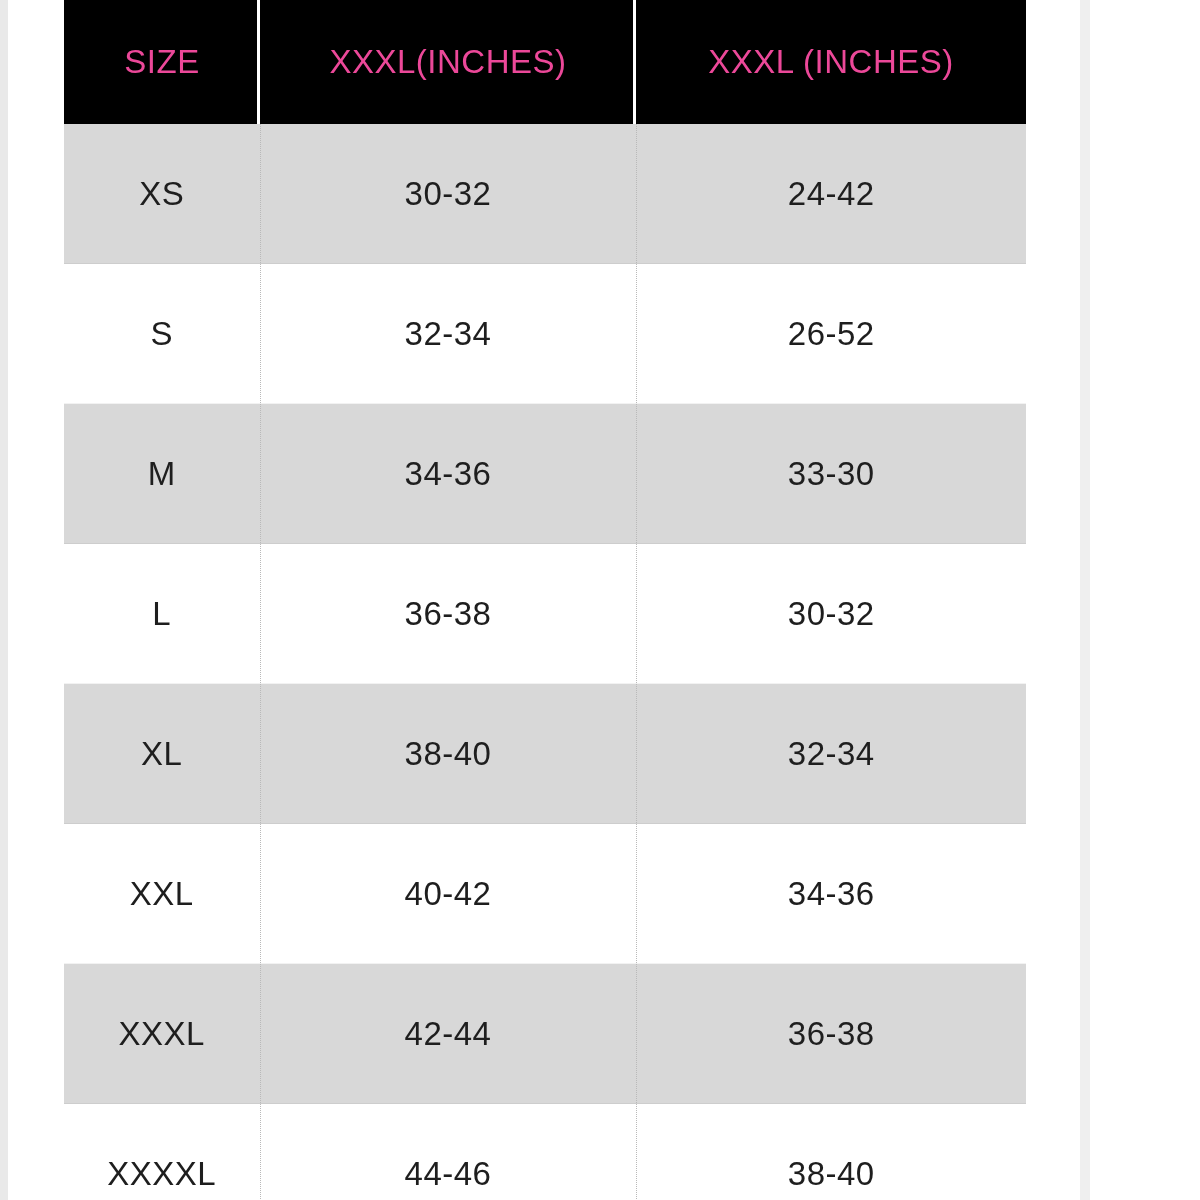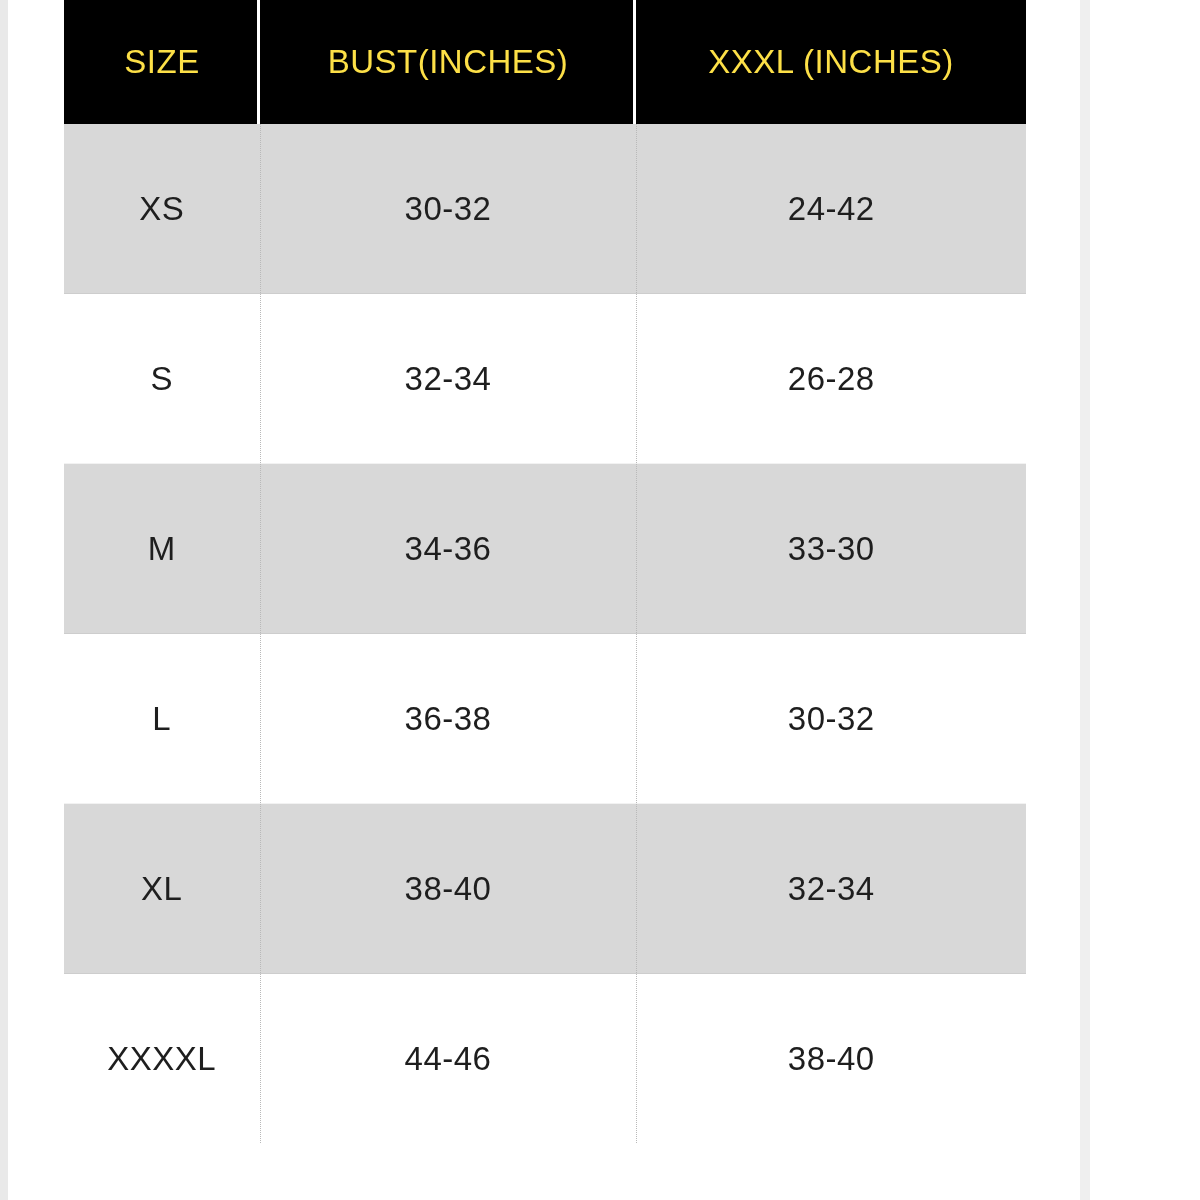--- a/index.html
+++ b/index.html
@@ -57,21 +57,21 @@
     border-collapse: collapse;
     table-layout: fixed;
   }
 
   table.size-chart col.c-size  { width: 196px; }
   table.size-chart col.c-bust  { width: 376px; }
   table.size-chart col.c-waist { width: 390px; }
 
   thead th {
     background: #000000;
-    color: #fde047;
+    color: #ec4899;
     font-size: 33px;
     font-weight: 400;
     letter-spacing: 0.5px;
     height: 124px;
     text-align: center;
     vertical-align: middle;
     padding: 0;
     border: none;
   }
   thead th.divider-r {
@@ -79,21 +79,21 @@
   }
 
   tbody td {
     height: 137px;
     text-align: center;
     vertical-align: middle;
     font-size: 33px;
     font-weight: 400;
     color: #1e1e1e;
     letter-spacing: 0.5px;
-    padding: 16px;
+    padding: 1px;
     border: none;
   }
 
   tbody tr.shade td { background: #d8d8d8; }
   tbody tr.plain td { background: #ffffff; }
 
   
   tbody td.sep {
     border-right: 1px dotted #b9b9b9;
   }
@@ -115,51 +115,61 @@
   <div class="table-wrap">
     <table class="size-chart">
       <colgroup>
         <col class="c-size">
         <col class="c-bust">
         <col class="c-waist">
       </colgroup>
       <thead>
         <tr>
           <th class="divider-r">SIZE</th>
-          <th class="divider-r">BUST(INCHES)</th>
+          <th class="divider-r">XXXL(INCHES)</th>
           <th>XXXL (INCHES)</th>
         </tr>
       </thead>
       <tbody>
           <tr class="shade">
             <td class="sep">XS</td>
             <td class="sep">30-32</td>
             <td>24-42</td>
           </tr>
           <tr class="plain">
             <td class="sep">S</td>
             <td class="sep">32-34</td>
-            <td>26-28</td>
+            <td>26-52</td>
           </tr>
           <tr class="shade">
             <td class="sep">M</td>
             <td class="sep">34-36</td>
             <td>33-30</td>
           </tr>
           <tr class="plain">
             <td class="sep">L</td>
             <td class="sep">36-38</td>
             <td>30-32</td>
           </tr>
           <tr class="shade">
             <td class="sep">XL</td>
             <td class="sep">38-40</td>
             <td>32-34</td>
           </tr>
           <tr class="plain">
+            <td class="sep">XXL</td>
+            <td class="sep">40-42</td>
+            <td>34-36</td>
+          </tr>
+          <tr class="shade">
+            <td class="sep">XXXL</td>
+            <td class="sep">42-44</td>
+            <td>36-38</td>
+          </tr>
+          <tr class="plain">
             <td class="sep">XXXXL</td>
             <td class="sep">44-46</td>
             <td>38-40</td>
           </tr>
         </tbody>
     </table>
   </div>
 
 </div>
 

